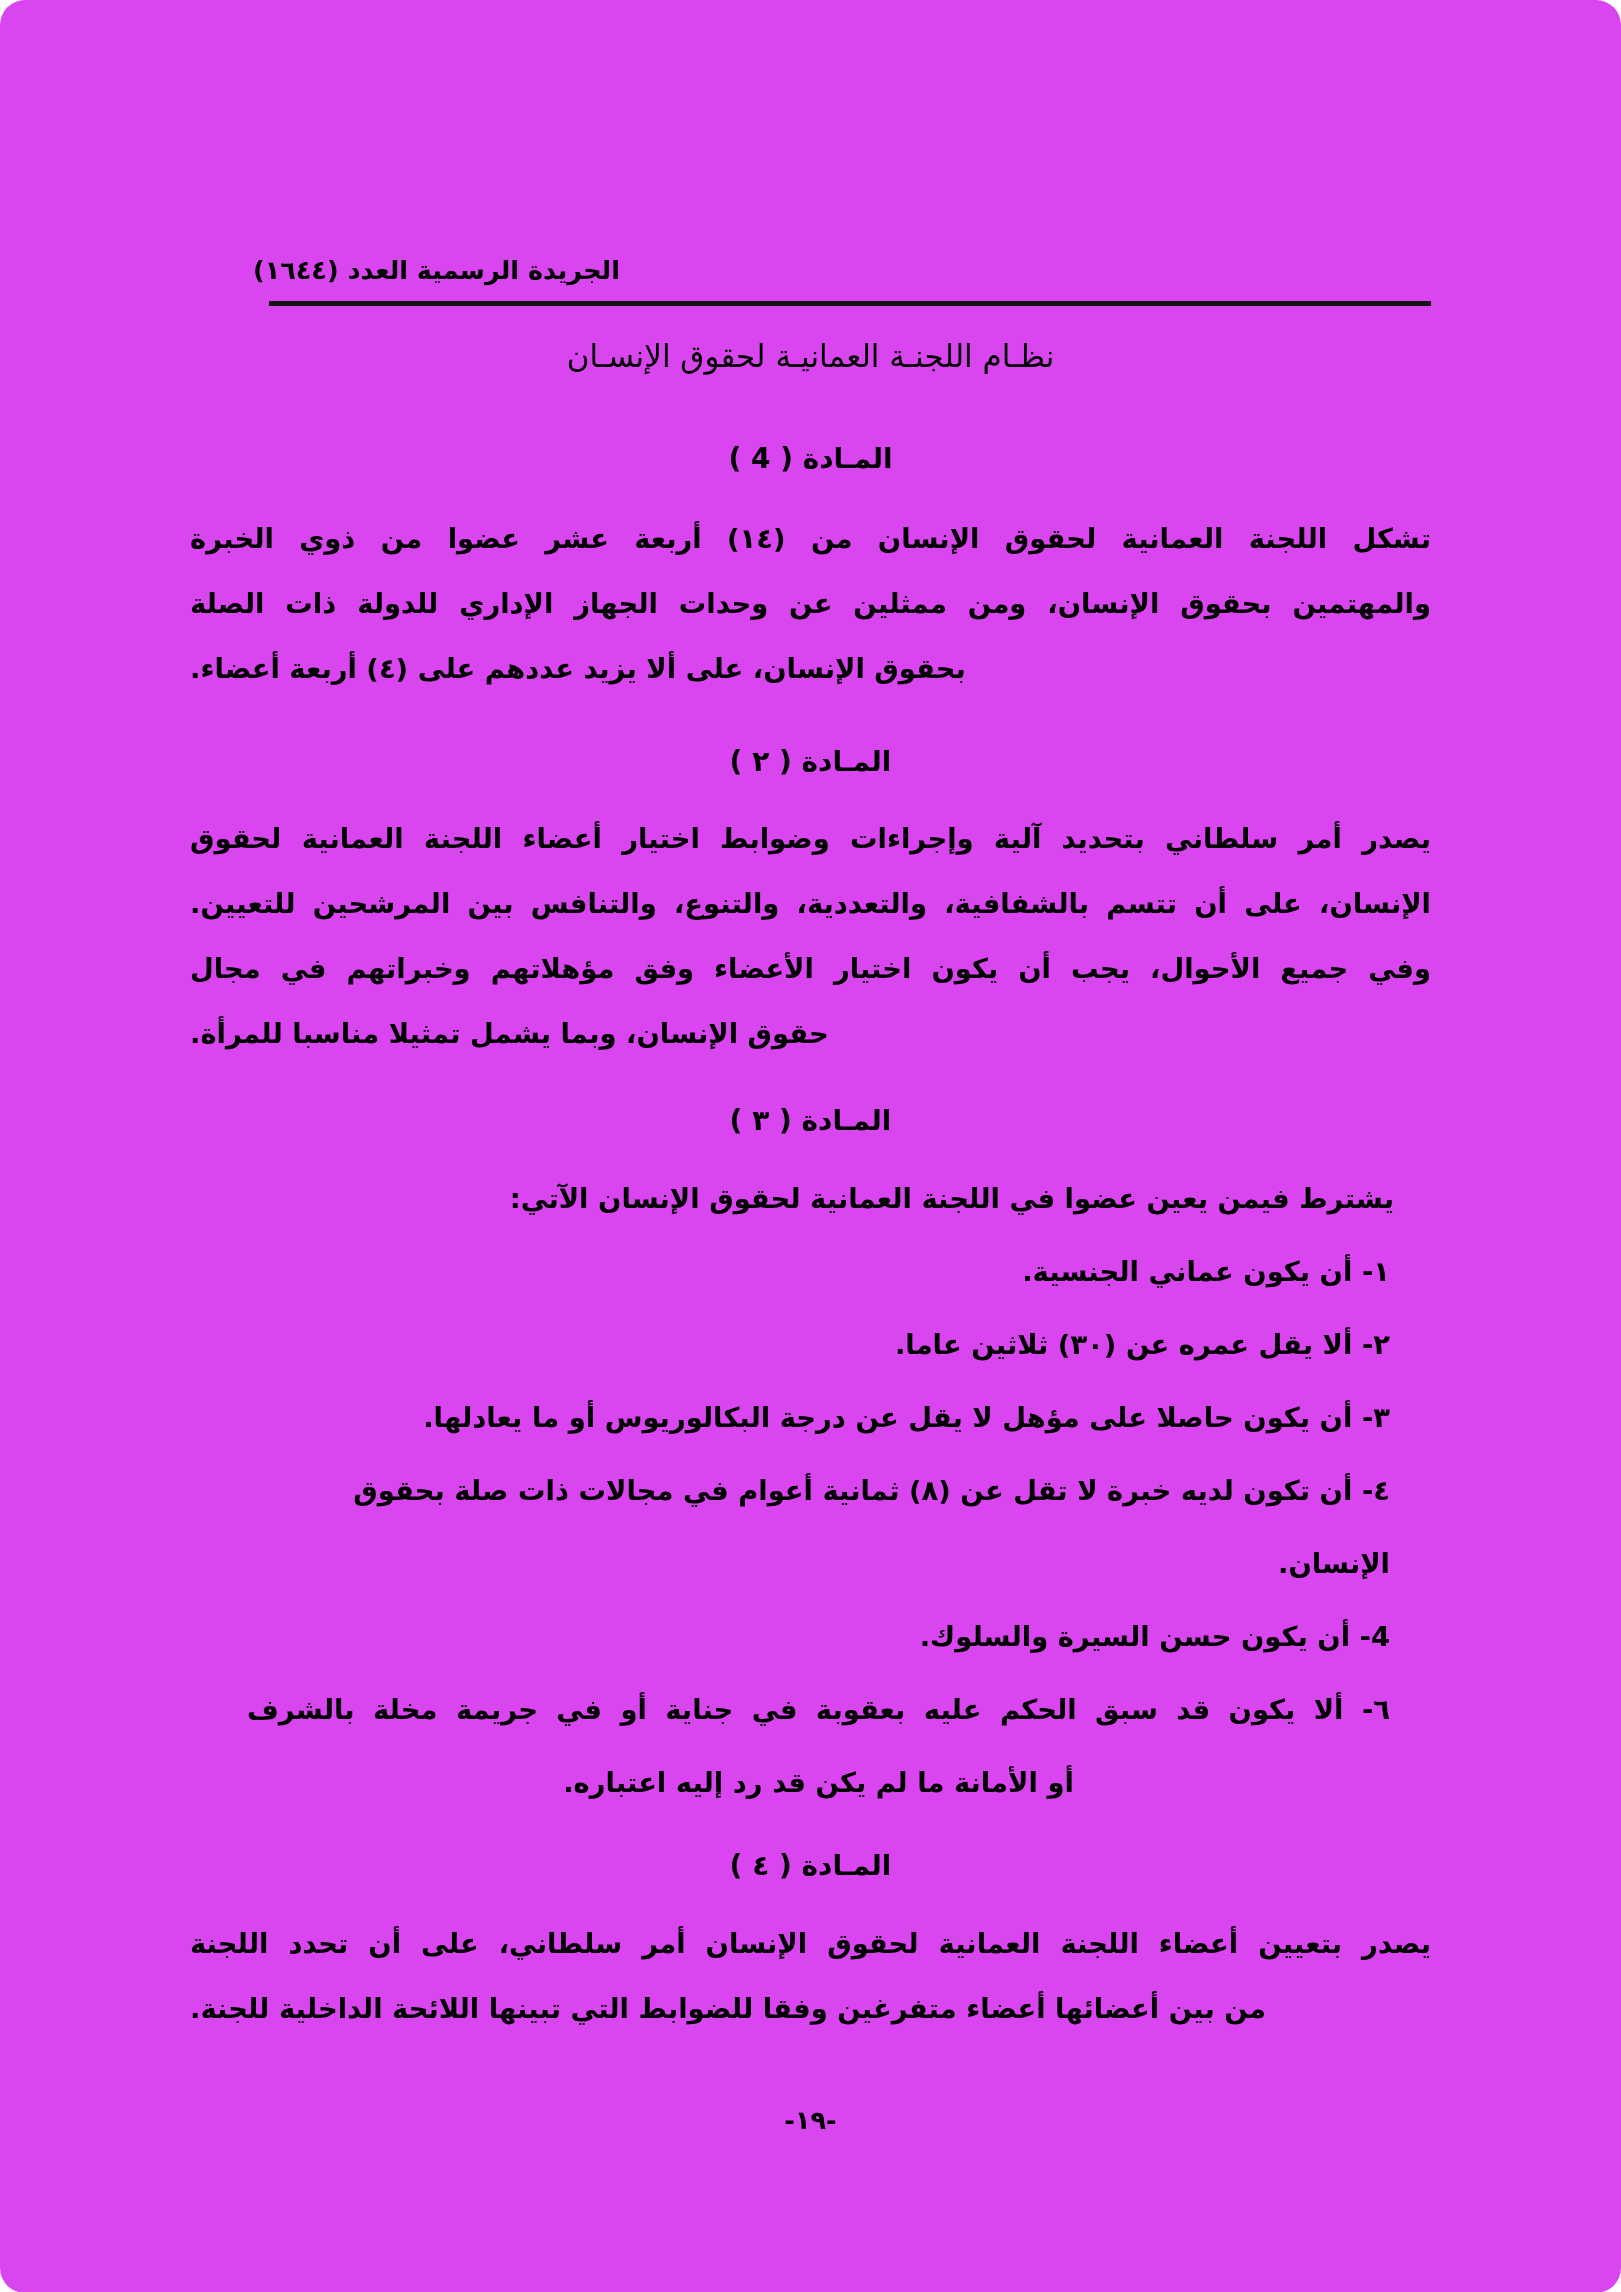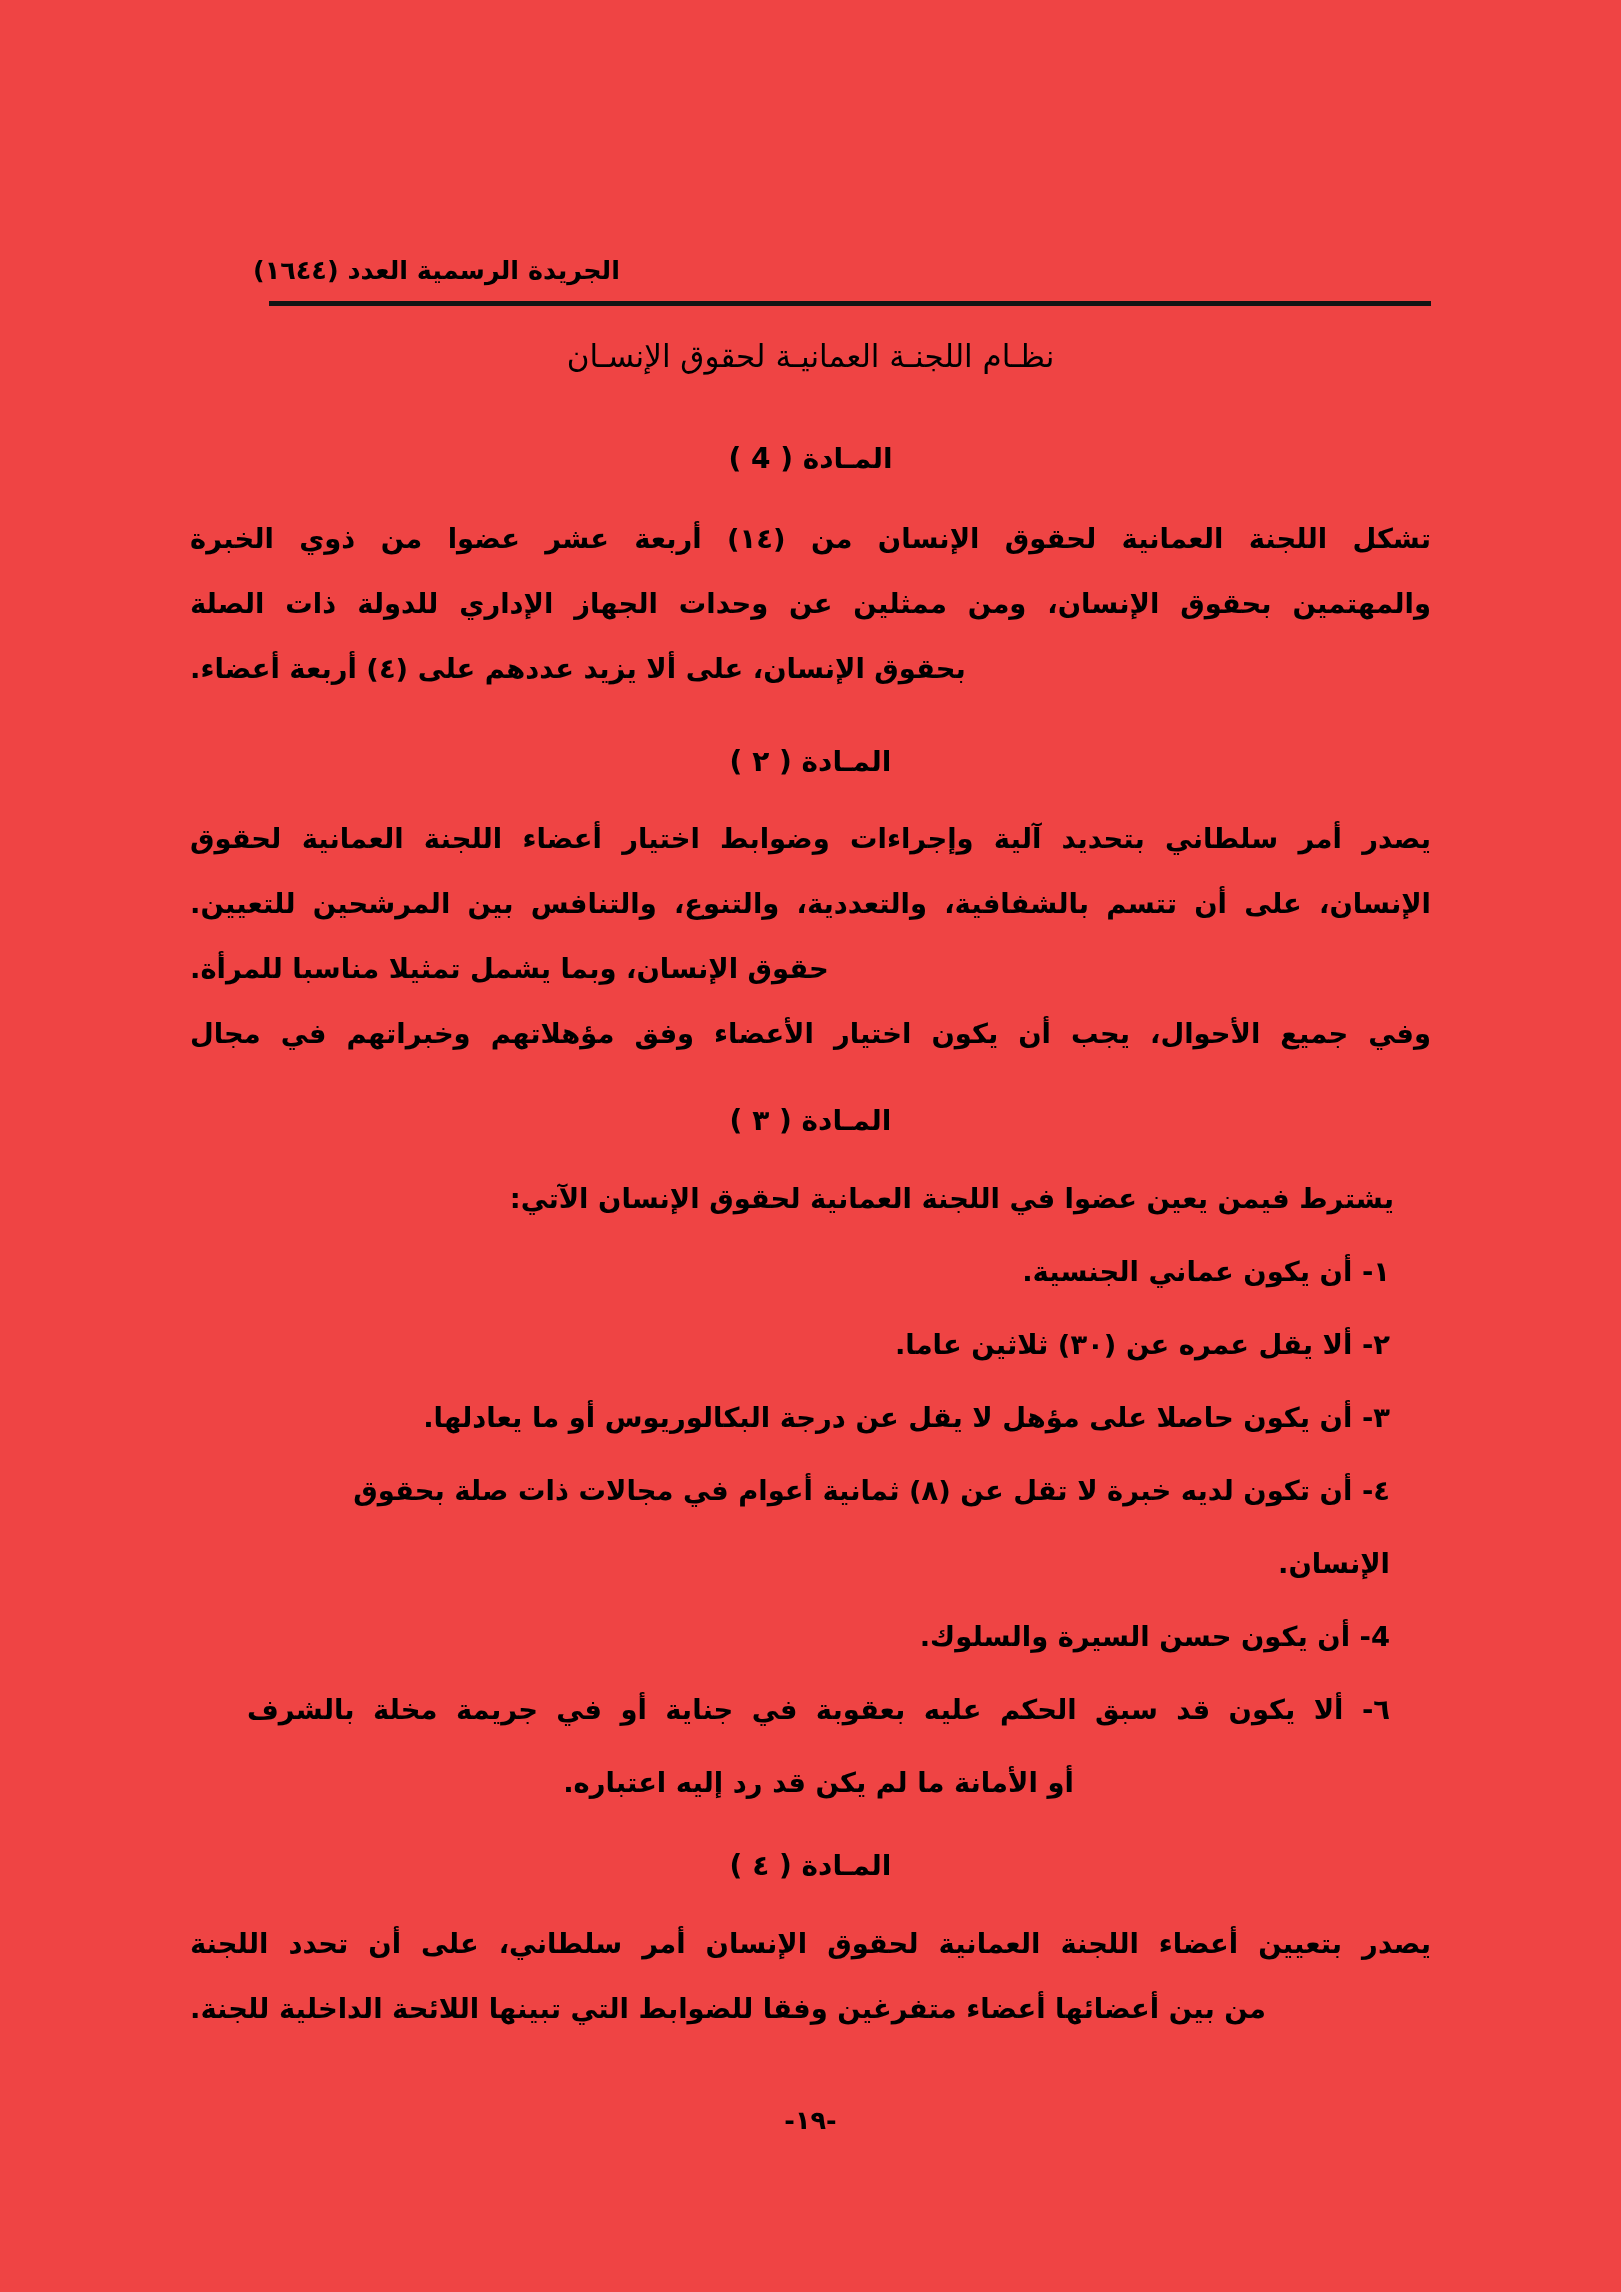--- a/index.html
+++ b/index.html
@@ -12,21 +12,22 @@
     height: 2293px;
     font-family: "DejaVu Sans", sans-serif;
     color: #000000;
     direction: rtl;
     overflow: hidden;
   }
   .page {
     position: relative;
     width: 1621px;
     height: 2293px;
-    background: #ef4444;
+    background: #d946ef;
+    border-radius: 25px;
   }
   .content {
     padding: 0 190px;
   }
   
   .header-row {
     padding-top: 249px;
     text-align: left;
     padding-left: 63px;
     font-size: 25.5px;
@@ -123,22 +124,22 @@
         <div class="line fill">والمهتمين بحقوق الإنسان، ومن ممثلين عن وحدات الجهاز الإداري للدولة ذات الصلة</div>
         <div class="line end">بحقوق الإنسان، على ألا يزيد عددهم على (٤) أربعة أعضاء.</div>
       </div>
     </section>
 
     <section>
       <h2 class="art-heading h-art2">المـادة ( ٢ )</h2>
       <div class="para">
         <div class="line fill">يصدر أمر سلطاني بتحديد آلية وإجراءات وضوابط اختيار أعضاء اللجنة العمانية لحقوق</div>
         <div class="line fill">الإنسان، على أن تتسم بالشفافية، والتعددية، والتنوع، والتنافس بين المرشحين للتعيين.</div>
+        <div class="line fill">وفي جميع الأحوال، يجب أن يكون اختيار الأعضاء وفق مؤهلاتهم وخبراتهم في مجال</div>
         <div class="line end">حقوق الإنسان، وبما يشمل تمثيلا مناسبا للمرأة.</div>
-        <div class="line fill">وفي جميع الأحوال، يجب أن يكون اختيار الأعضاء وفق مؤهلاتهم وخبراتهم في مجال</div>
       </div>
     </section>
 
     <section>
       <h2 class="art-heading h-art3">المـادة ( ٣ )</h2>
       <div class="para">
         <div class="line intro">يشترط فيمن يعين عضوا في اللجنة العمانية لحقوق الإنسان الآتي:</div>
         <div class="items">
           <div class="line item">١- أن يكون عماني الجنسية.</div>
           <div class="line item">٢- ألا يقل عمره عن (٣٠) ثلاثين عاما.</div>

